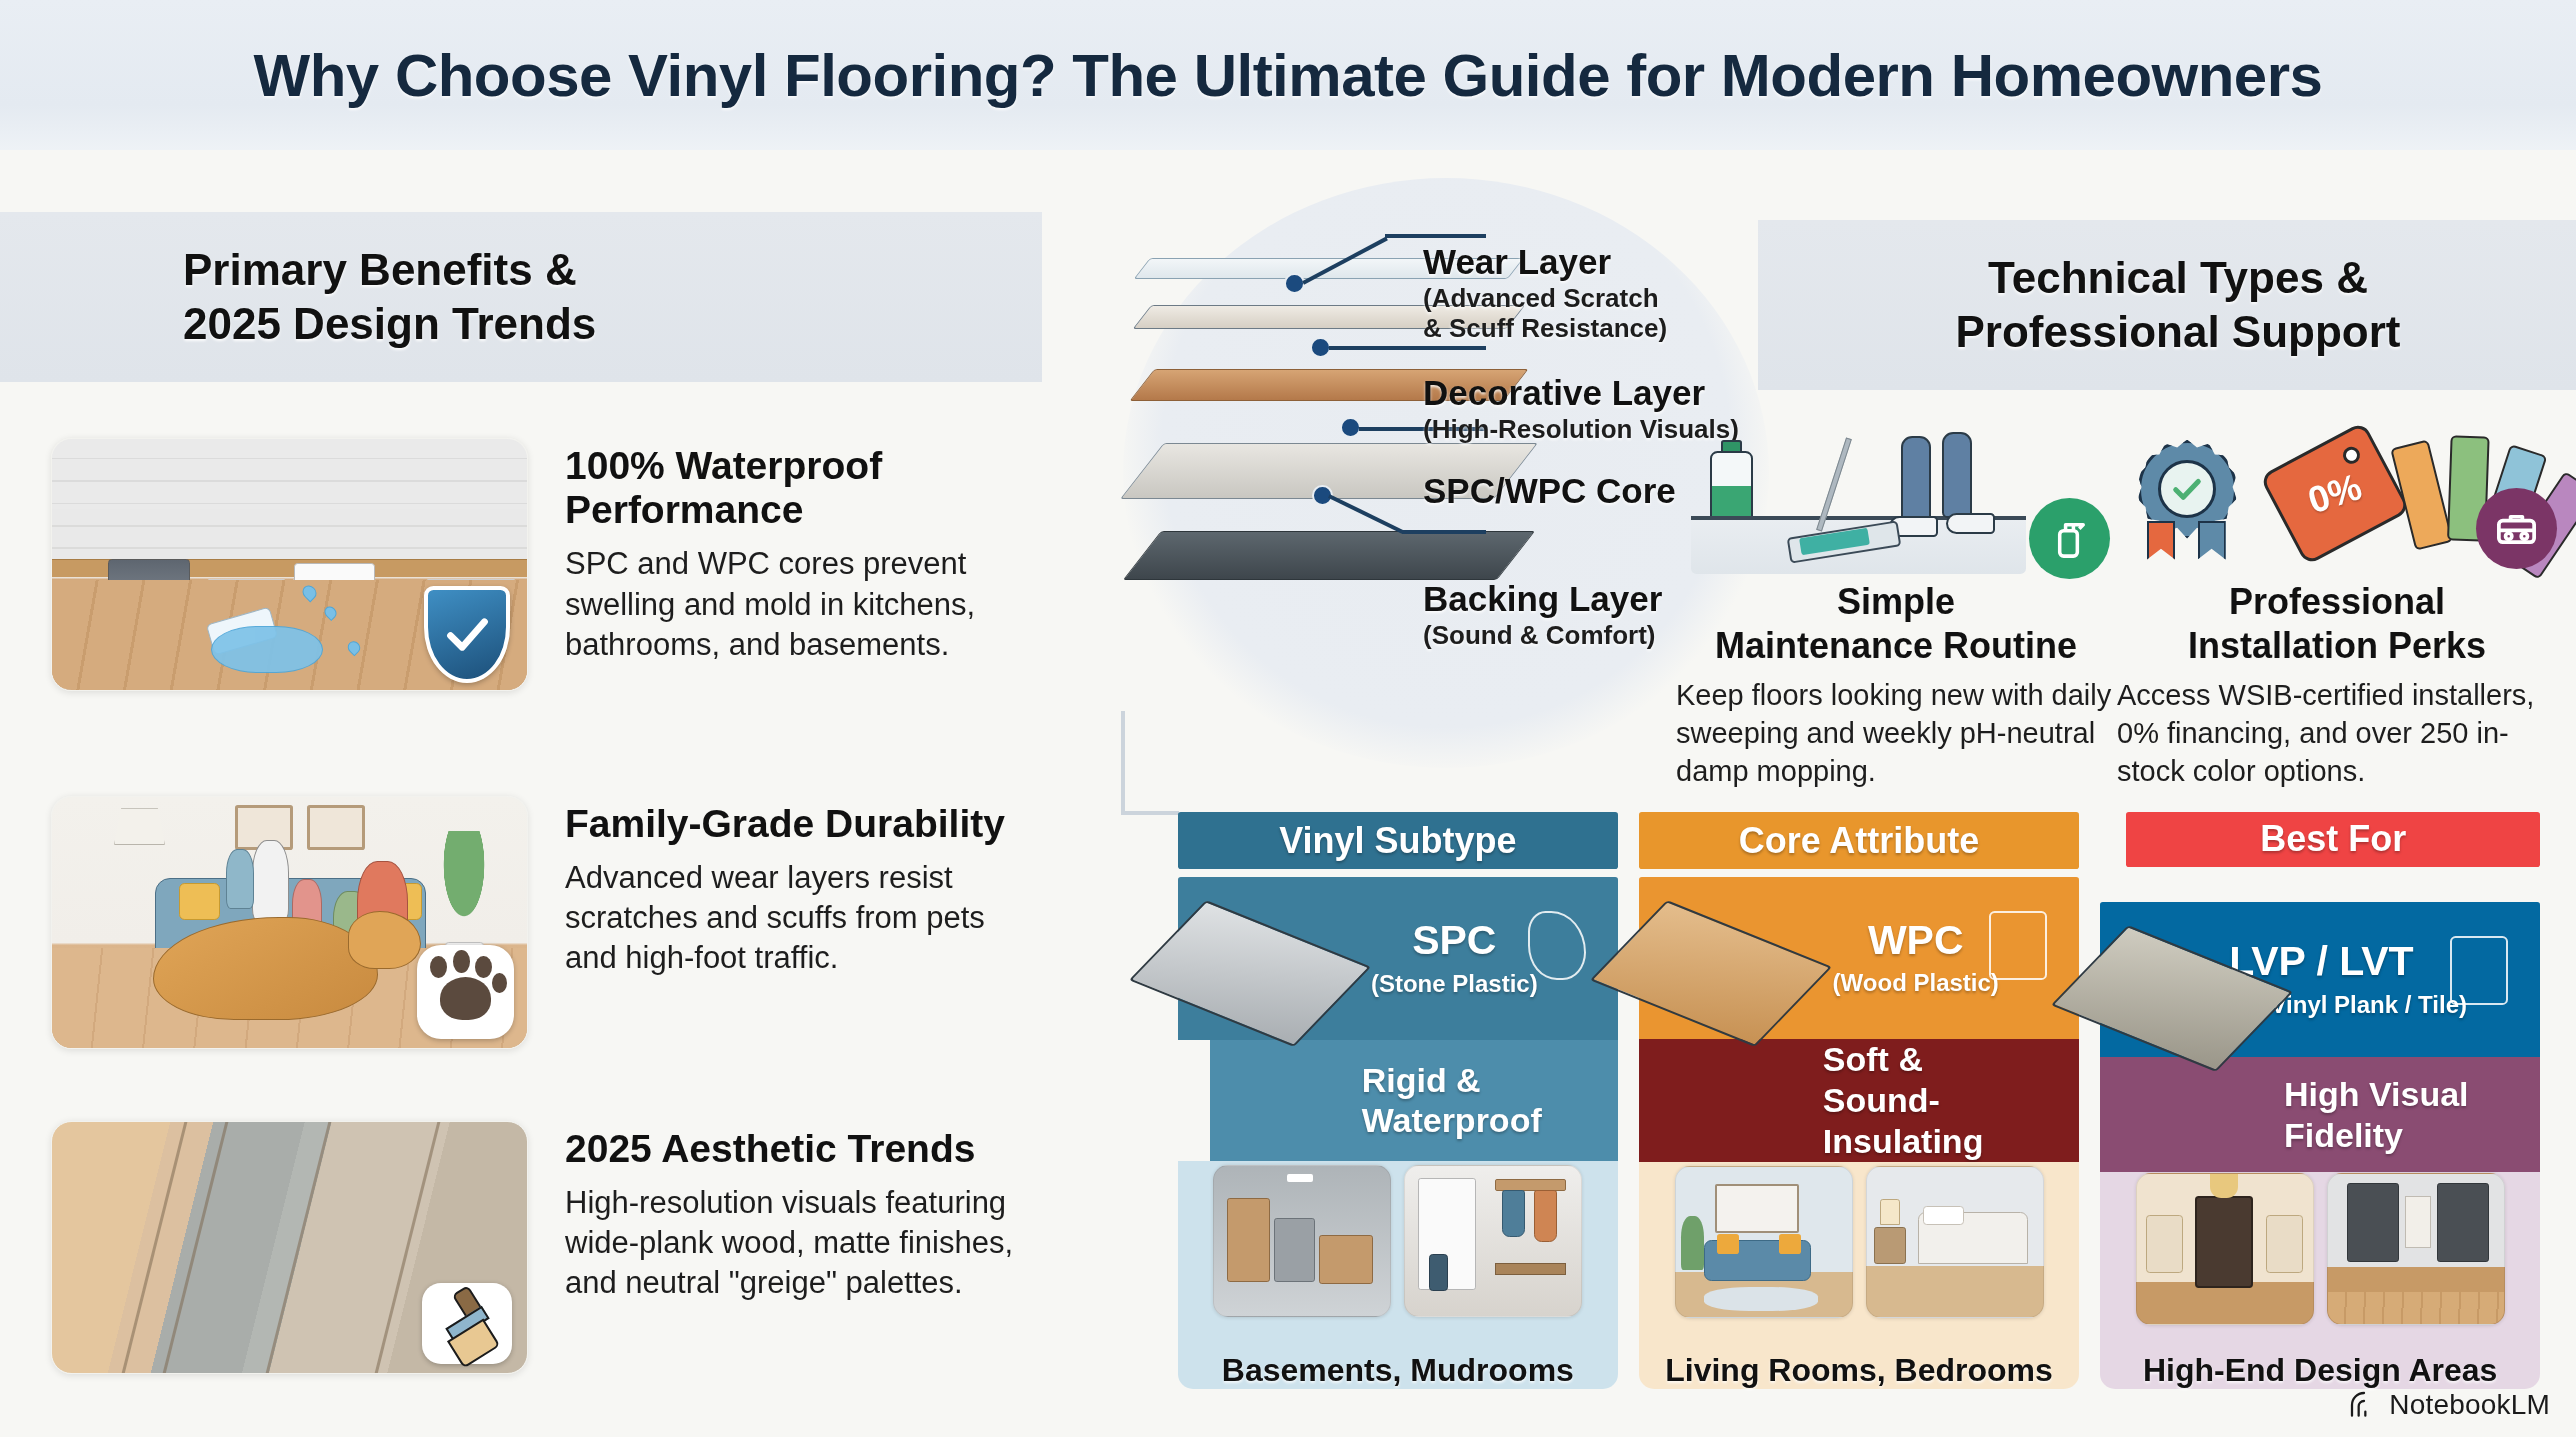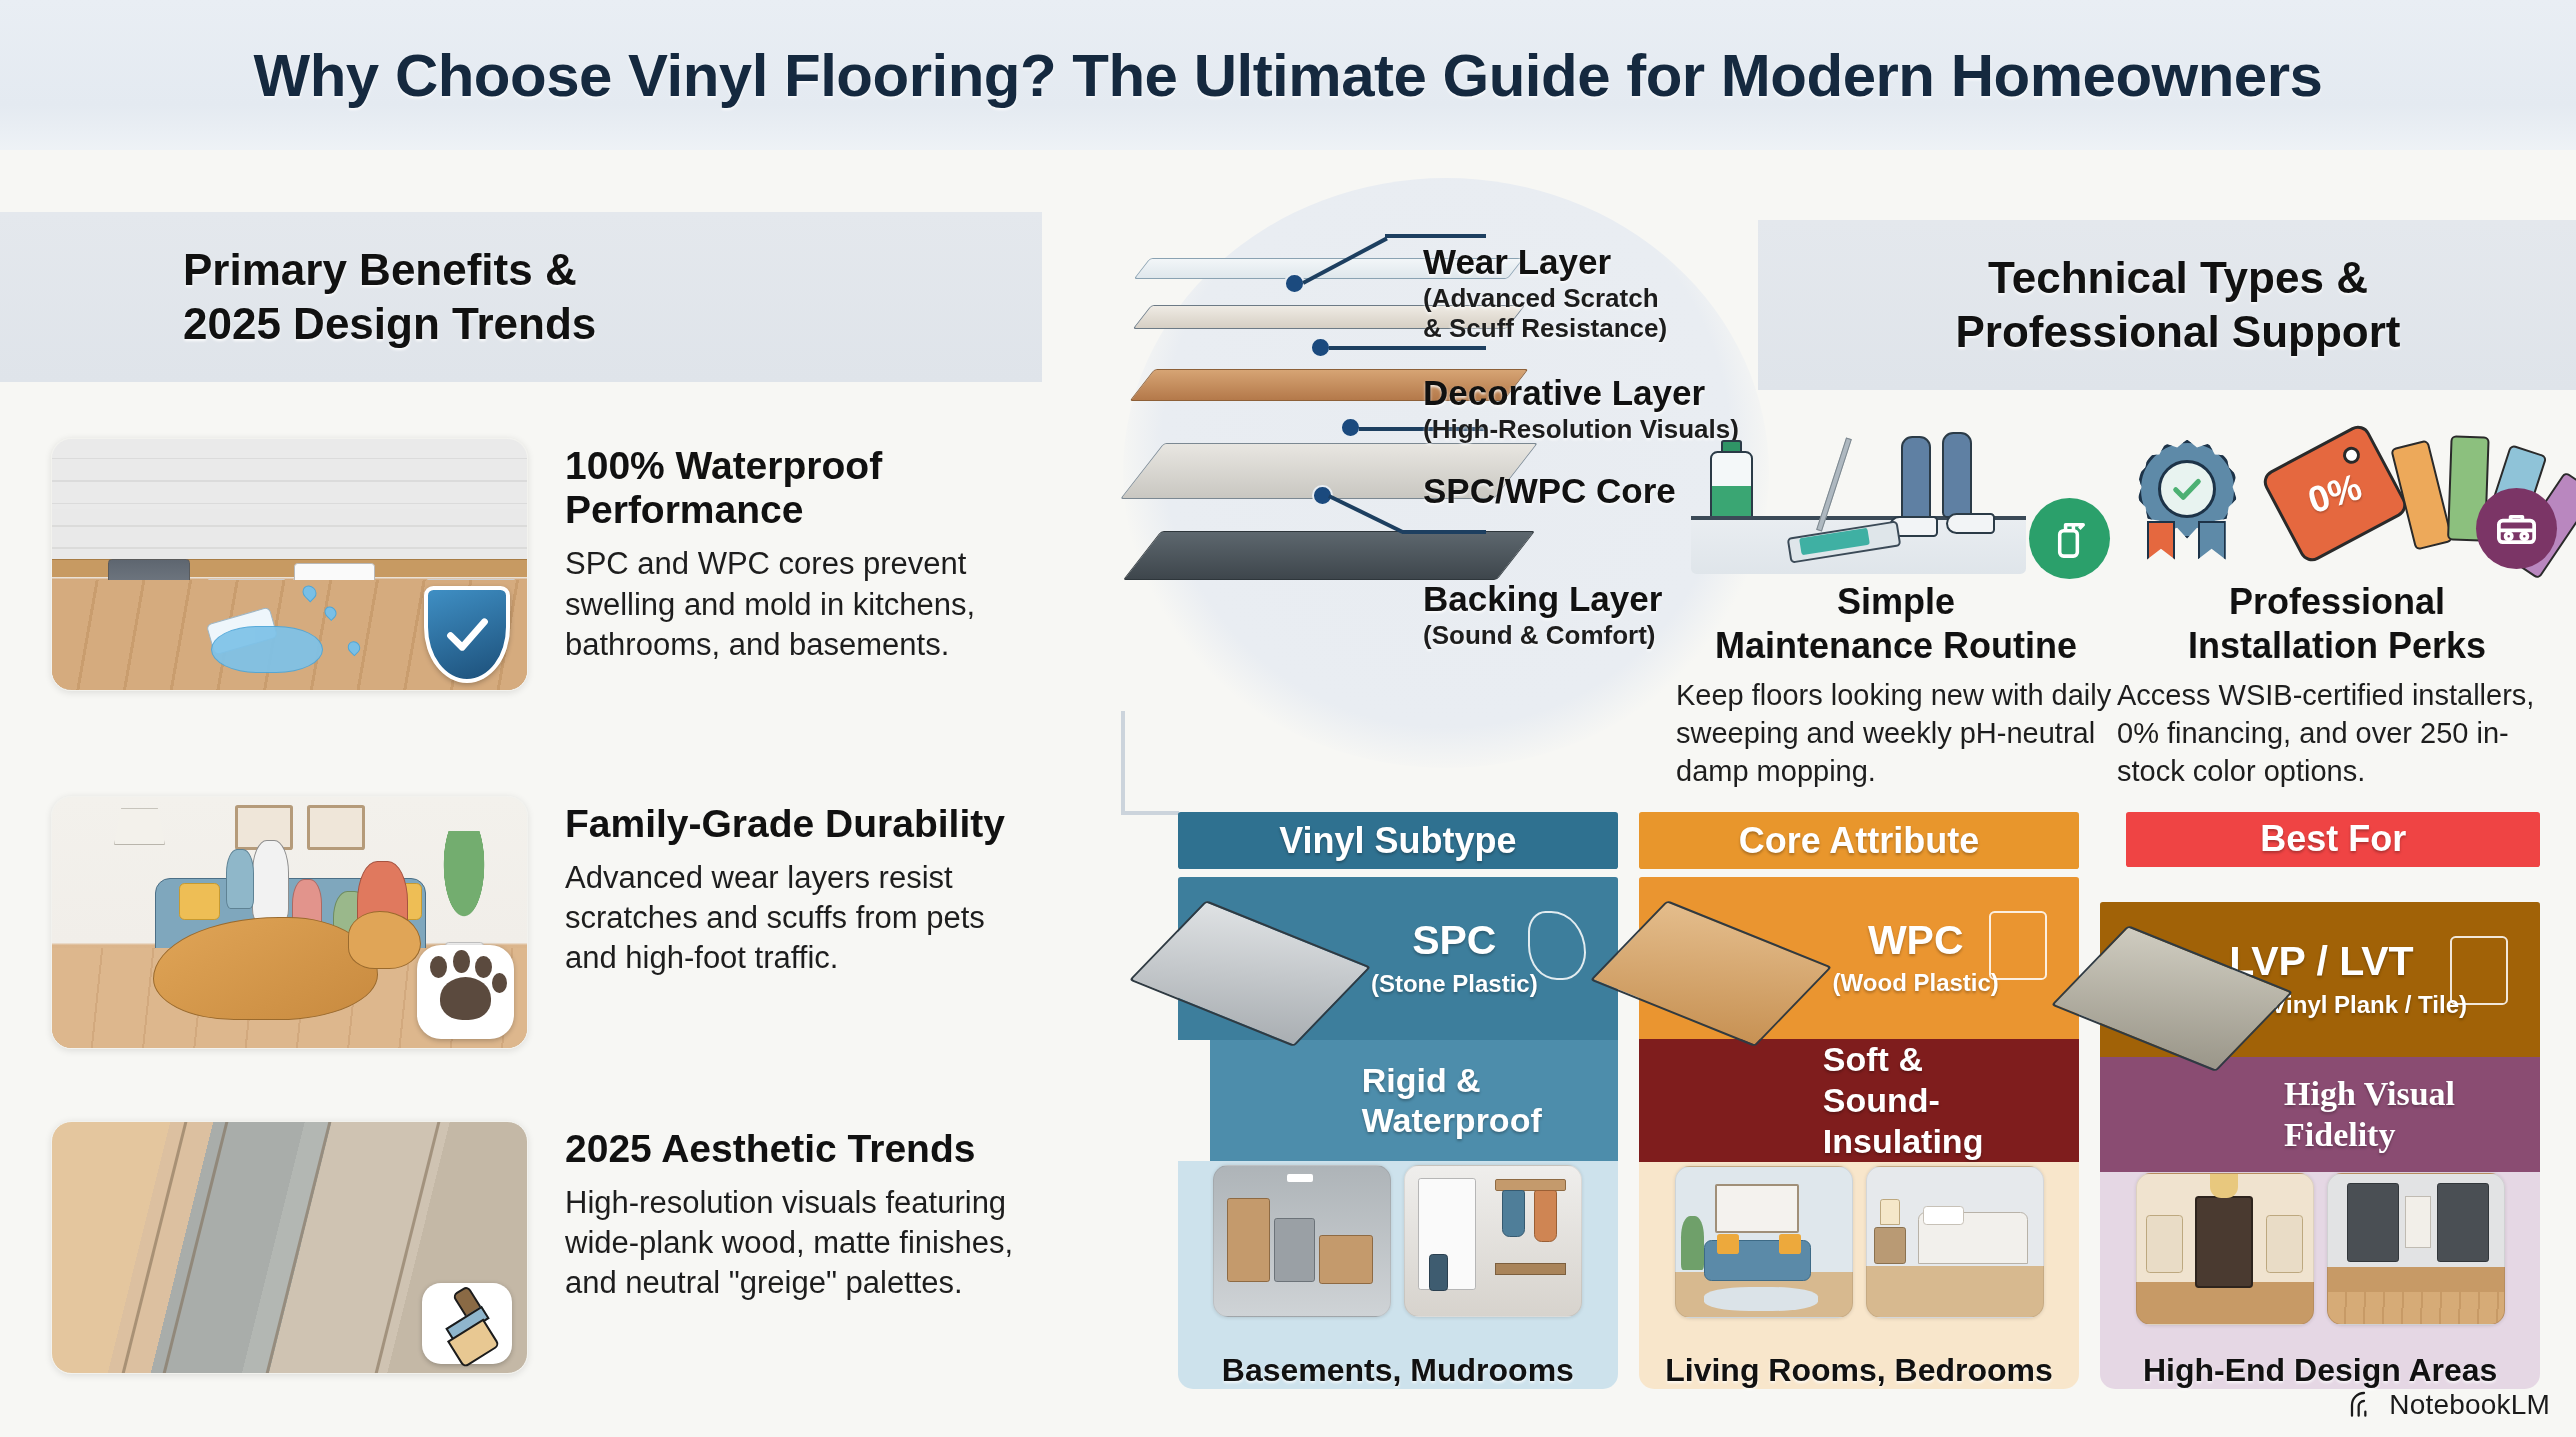--- a/index.html
+++ b/index.html
@@ -554,29 +554,29 @@
         <div style="position:absolute;left:13px;top:32px;width:20.6px;height:26px;background:#f5e7c9;border:1.9px solid #bda87f;border-radius:2.8px 2.8px 0 0;"></div>
       </div>
     </div>
     <div class="trow4" style="background:#f8e6cb;">
       <div class="t4txt">Living Rooms, Bedrooms</div>
     </div>
   </div>
 
   <div class="tcol">
     <div class="thead" style="background:#ef4444;margin-left:26px;">Best For</div>
-    <div class="trow1" style="background:#a16207;margin-top:28px;">
+    <div class="trow1" style="background:#0369a1;margin-top:28px;">
       <div class="sample" style="background:linear-gradient(160deg,#cfccc0,#9a9689);"></div>
       <div class="glyph"></div>
       <div class="t1txt" style="margin-right:45px;">
         <div class="t1main">LVP / LVT</div>
         <div class="t1sub">(Luxury Vinyl Plank / Tile)</div>
       </div>
     </div>
-    <div class="trow2" style="background:#8a4c72;font-family:Liberation Serif, serif;">
+    <div class="trow2" style="background:#8a4c72;">
       <div class="t2txt">High Visual Fidelity</div>
     </div>
     <div class="trow3" style="background:#e5d7e4;">
       <div class="mini" style="background:linear-gradient(180deg,#f0e3cf 0 72%,#c79a66 72% 100%);">
         <div style="position:absolute;left:58px;top:22.5px;width:58px;height:92px;background:#4a3a30;border:2.8px solid #2e241d;border-radius:3.7px;"></div>
         <div style="position:absolute;left:73px;top:0px;width:28px;height:24px;background:#e8c87e;border-radius:0 0 11.2px 11.2px;"></div>
         <div style="position:absolute;left:9.4px;top:41px;width:37px;height:58px;background:#e9dcc6;border:1.9px solid #bda87f;border-radius:3.7px;"></div>
         <div style="position:absolute;left:129px;top:41px;width:37px;height:58px;background:#e9dcc6;border:1.9px solid #bda87f;border-radius:3.7px;"></div>
       </div>
       <div class="mini" style="background:linear-gradient(180deg,#e2e3e4 0 62%,#c79a66 62% 100%);">

